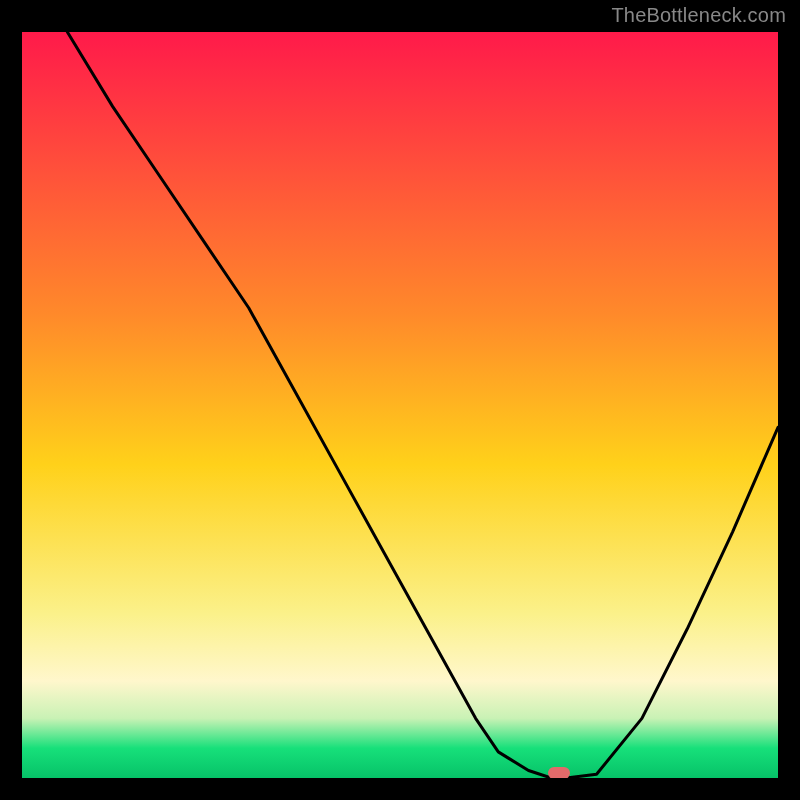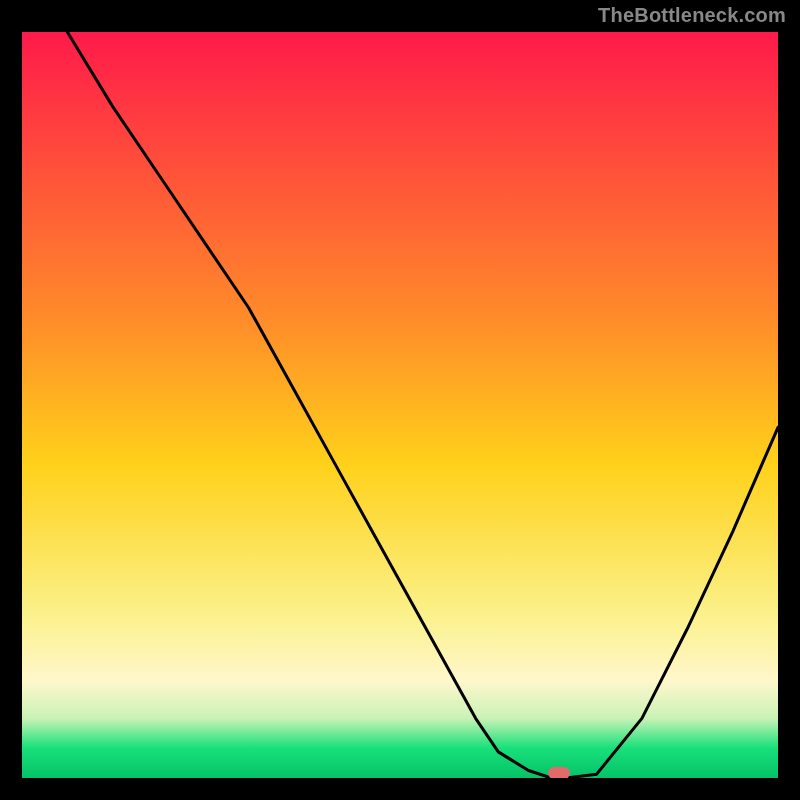--- a/index.html
+++ b/index.html
@@ -16,21 +16,21 @@
     width: 800px;
     height: 800px;
     background: #000;
   }
   .watermark {
     position: absolute;
     top: 4px;
     right: 14px;
     color: #888;
     font-size: 20px;
-    font-weight: 700;
+    font-weight: 400;
     letter-spacing: 0.2px;
     z-index: 10;
   }
   .plot-frame {
     position: absolute;
     left: 18px;
     top: 28px;
     width: 764px;   
     height: 754px;  
     border: 4px solid #000;

